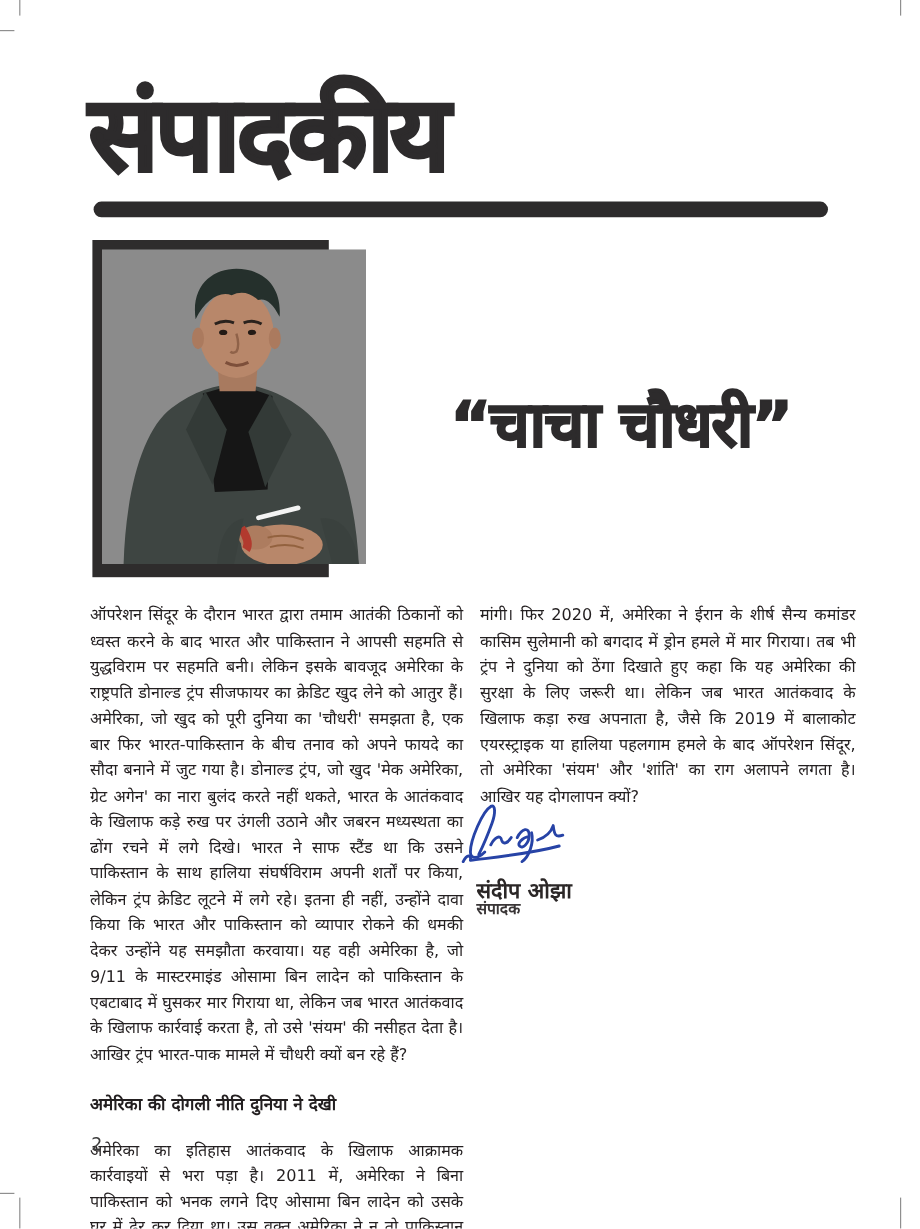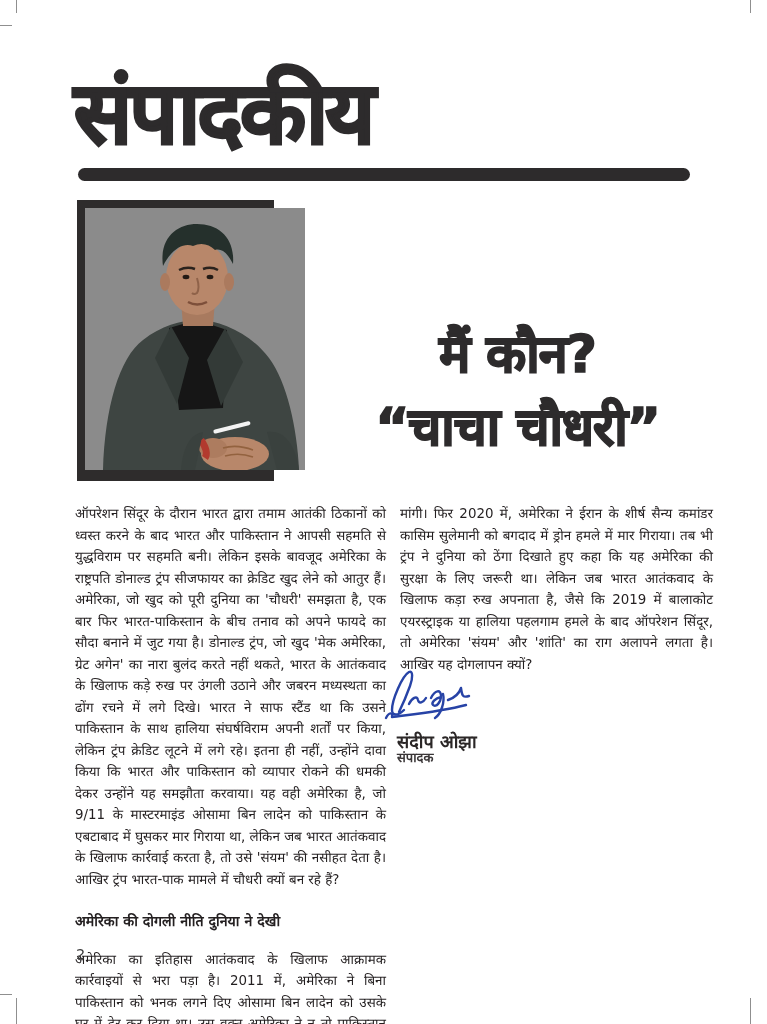--- a/index.html
+++ b/index.html
@@ -100,21 +100,20 @@
       <path d="M116,232 q8,12 4,18" stroke="#b23a2e" stroke-width="7" fill="none"></path>
 
       <rect x="128" y="222" width="38" height="4" rx="2" transform="rotate(-14 128 222)" fill="#f3f3f3"></rect>
 
       <path d="M96,262 C98,238 106,226 118,224 L110,262 Z" fill="#3a413e"></path>
       <path d="M214,262 C210,234 198,222 182,224 L192,262 Z" fill="#3a413e"></path>
     </svg>
   </div>
 
   <div class="headline">
-    <div class="l1">मैं कौन?</div>
     <div class="l2">“चाचा चौधरी”</div>
   </div>
 
   <div class="col col-left">
     <p>ऑपरेशन सिंदूर के दौरान भारत द्वारा तमाम आतंकी ठिकानों को ध्वस्त करने के बाद भारत और पाकिस्तान ने आपसी सहमति से युद्धविराम पर सहमति बनी। लेकिन इसके बावजूद अमेरिका के राष्ट्रपति डोनाल्ड ट्रंप सीजफायर का क्रेडिट खुद लेने को आतुर हैं। अमेरिका, जो खुद को पूरी दुनिया का 'चौधरी' समझता है, एक बार फिर भारत-पाकिस्तान के बीच तनाव को अपने फायदे का सौदा बनाने में जुट गया है। डोनाल्ड ट्रंप, जो खुद 'मेक अमेरिका, ग्रेट अगेन' का नारा बुलंद करते नहीं थकते, भारत के आतंकवाद के खिलाफ कड़े रुख पर उंगली उठाने और जबरन मध्यस्थता का ढोंग रचने में लगे दिखे। भारत ने साफ स्टैंड था कि उसने पाकिस्तान के साथ हालिया संघर्षविराम अपनी शर्तों पर किया, लेकिन ट्रंप क्रेडिट लूटने में लगे रहे। इतना ही नहीं, उन्होंने दावा किया कि भारत और पाकिस्तान को व्यापार रोकने की धमकी देकर उन्होंने यह समझौता करवाया। यह वही अमेरिका है, जो 9/11 के मास्टरमाइंड ओसामा बिन लादेन को पाकिस्तान के एबटाबाद में घुसकर मार गिराया था, लेकिन जब भारत आतंकवाद के खिलाफ कार्रवाई करता है, तो उसे 'संयम' की नसीहत देता है। आखिर ट्रंप भारत-पाक मामले में चौधरी क्यों बन रहे हैं?</p>
     <div class="subhead">अमेरिका की दोगली नीति दुनिया ने देखी</div>
     <p>अमेरिका का इतिहास आतंकवाद के खिलाफ आक्रामक कार्रवाइयों से भरा पड़ा है। 2011 में, अमेरिका ने बिना पाकिस्तान को भनक लगने दिए ओसामा बिन लादेन को उसके घर में ढेर कर दिया था। उस वक्त अमेरिका ने न तो पाकिस्तान की संप्रभुता की परवाह की और न ही किसी की इजाजत</p>
   </div>
 
   <div class="col col-right">

